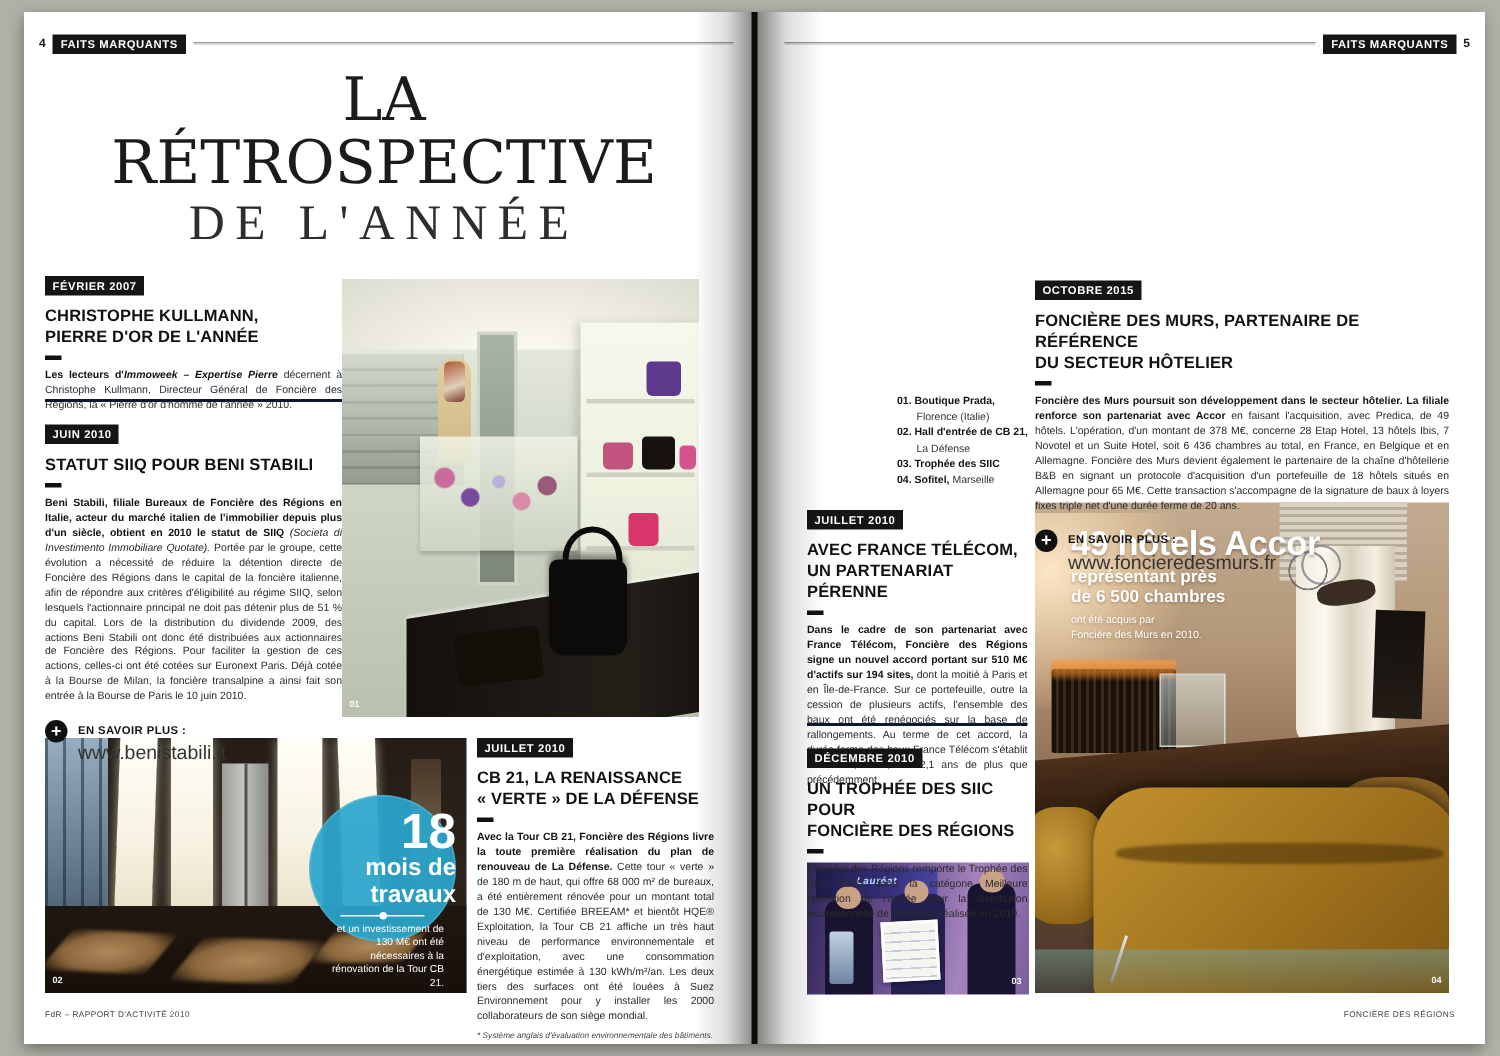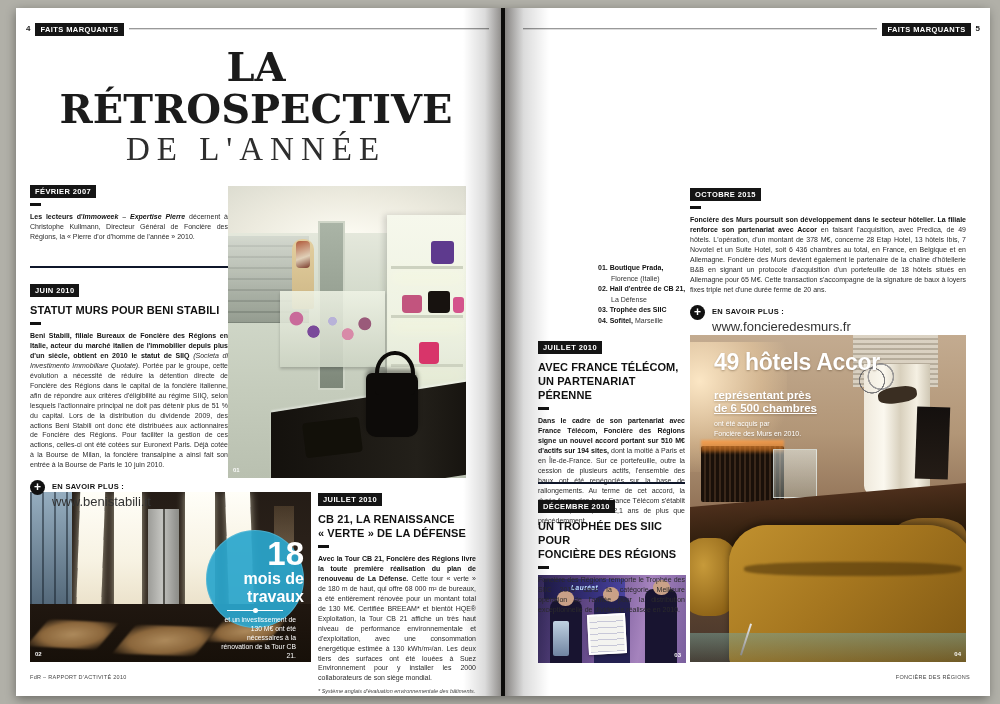--- a/index.html
+++ b/index.html
@@ -17,21 +17,21 @@
 
   
   .phead { position:absolute; top:15px; left:10px; right:14px; display:flex; align-items:center; gap:5px; z-index:5; }
   .pnum-head { font:bold 8px/1 "Liberation Sans",sans-serif; color:#1a1a1a; }
   .tag { display:inline-block; background:#151515; color:#fff; font-weight:bold; font-size:7.5px; line-height:1; padding:3px 5px 2px; letter-spacing:.4px; white-space:nowrap; }
   .hrule { flex:1; height:2px; border-top:1px solid #999; border-bottom:1px solid #ddd; }
   .pfoot { position:absolute; top:666px; font-size:5.5px; color:#444; letter-spacing:.3px; z-index:5; }
 
   
   .title { position:absolute; left:28px; top:38px; width:424px; text-align:center; z-index:5; }
-  .title .l1 { font-family:"DejaVu Serif",serif; font-weight:bold; font-size:40px; line-height:1.05; color:#1b1b1b; letter-spacing:0; }
+  .title .l1 { font-family:"DejaVu Serif",serif; font-weight:normal; font-size:40px; line-height:1.05; color:#1b1b1b; letter-spacing:0; }
   .title .l2 { font-family:Liberation Serif, serif; font-weight:normal; font-size:33px; line-height:1.05; color:#2e2e2e; letter-spacing:7px; margin-top:2px; }
 
   
   .art { position:absolute; z-index:5; }
   .headline { font-weight:bold; font-size:11px; line-height:1.28; letter-spacing:.1px; color:#111; margin-top:6px; white-space:pre-line; }
   .dash { width:11px; height:3px; background:#111; margin:5px 0 6px; }
   .body { font-size:7px; line-height:1.42; color:#2b2b2b; text-align:justify; }
   .body .b { font-weight:bold; color:#111; }
   .body .bi { font-weight:bold; font-style:italic; color:#111; }
   .body .i { font-style:italic; }
@@ -132,21 +132,21 @@
   .ph4 .table { left:-2%; top:49%; width:104%; height:17%; background:linear-gradient(180deg,#4d2f1c,#33200f 60%,#241608); transform:skewY(-5deg); }
   .ph4 .cushA { right:0; top:56%; width:26%; height:12%; background:linear-gradient(180deg,#8a6224,#6e4c18); border-radius:40% 40% 20% 20%; }
   .ph4 .sofa { left:14%; bottom:-2%; width:90%; height:44%; background:linear-gradient(135deg,#c1912f 0%,#a5761f 45%,#7c5512 100%); border-radius:38px 50px 8px 12px; box-shadow:0 -3px 6px rgba(0,0,0,.35); }
   .ph4 .sofa::before { content:""; position:absolute; left:6%; top:26%; width:88%; height:10%; background:rgba(70,45,8,.55); border-radius:40%; filter:blur(1px); }
   .ph4 .sofa2 { left:-4%; bottom:14%; width:22%; height:24%; background:radial-gradient(ellipse at 40% 35%,#c79a3a,#8a5f14 80%); border-radius:40%; }
   .ph4 .floorglow { left:0; bottom:0; width:100%; height:9%; background:linear-gradient(180deg,rgba(118,160,150,.55),rgba(70,100,95,.25)); }
   .ph4 .leg { left:20%; bottom:2%; width:2px; height:10%; background:linear-gradient(180deg,#e8e8e8,#8a8a8a); transform:rotate(18deg); }
 
   .overlay { position:absolute; left:24px; top:16px; color:#fff; z-index:9; text-shadow:0 1px 2px rgba(60,40,20,.35); }
   .overlay .big { font-size:23px; font-weight:bold; line-height:1; letter-spacing:-.3px; }
-  .overlay .mid { font-size:11.5px; font-weight:bold; line-height:1.15; margin-top:15px; white-space:pre-line;text-decoration:underline; }
+  .overlay .mid { font-size:11.5px; font-weight:bold; line-height:1.15; margin-top:5px; white-space:pre-line; }
   .overlay .sml { font-size:7px; line-height:1.3; margin-top:4px; white-space:pre-line; }
 </style>
 </head>
 <body>
 
 <div class="spread">
 
   <div class="page page-left">
 
     <div class="phead">
@@ -155,27 +155,29 @@
       <span class="hrule"></span>
     </div>
 
     <div class="title">
       <div class="l1">LA RÉTROSPECTIVE</div>
       <div class="l2">DE L'ANNÉE</div>
     </div>
 
     <div class="art" style="left:14px; top:172px; width:198px;">
       <span class="tag">FÉVRIER 2007</span>
+      <div class="headline">CHRISTOPHE KULLMANN,
+PIERRE D'OR DE L'ANNÉE</div>
       <div class="dash"></div>
       <div class="body"><span class="b">Les lecteurs d'</span><span class="bi">Immoweek – Expertise Pierre</span><span> décernent à Christophe Kullmann, Directeur Général de Foncière des Régions, la « Pierre d'or d'homme de l'année » 2010.</span></div>
     </div>
 
     <div class="art divtop" style="left:14px; top:258px; width:198px;">
       <span class="tag">JUIN 2010</span>
-      <div class="headline">STATUT MURS POUR BENI STABILI</div>
+      <div class="headline">STATUT SIIQ POUR BENI STABILI</div>
       <div class="dash"></div>
       <div class="body"><span class="b">Beni Stabili, filiale Bureaux de Foncière des Régions en Italie, acteur du marché italien de l'immobilier depuis plus d'un siècle, obtient en 2010 le statut de SIIQ</span><span class="i"> (Societa di Investimento Immobiliare Quotate).</span><span> Portée par le groupe, cette évolution a nécessité de réduire la détention directe de Foncière des Régions dans le capital de la foncière italienne, afin de répondre aux critères d'éligibilité au régime SIIQ, selon lesquels l'actionnaire principal ne doit pas détenir plus de 51 % du capital. Lors de la distribution du dividende 2009, des actions Beni Stabili ont donc été distribuées aux actionnaires de Foncière des Régions. Pour faciliter la gestion de ces actions, celles-ci ont été cotées sur Euronext Paris. Déjà cotée à la Bourse de Milan, la foncière transalpine a ainsi fait son entrée à la Bourse de Paris le 10 juin 2010.</span></div>
       <div class="more">
         <span class="circ">+</span>
         <span>
           <div class="lbl">EN SAVOIR PLUS :</div>
           <div class="url">www.benistabili.it</div>
         </span>
       </div>
     </div>
@@ -243,20 +245,22 @@
   <div class="page page-right">
 
     <div class="phead" style="left:20px; right:10px;">
       <span class="hrule"></span>
       <span class="tag">FAITS MARQUANTS</span>
       <span class="pnum-head">5</span>
     </div>
 
     <div class="art" style="left:187px; top:175px; width:276px;">
       <span class="tag">OCTOBRE 2015</span>
+      <div class="headline">FONCIÈRE DES MURS, PARTENAIRE DE RÉFÉRENCE
+DU SECTEUR HÔTELIER</div>
       <div class="dash"></div>
       <div class="body"><span class="b">Foncière des Murs poursuit son développement dans le secteur hôtelier. La filiale renforce son partenariat avec Accor</span><span> en faisant l'acquisition, avec Predica, de 49 hôtels. L'opération, d'un montant de 378 M€, concerne 28 Etap Hotel, 13 hôtels Ibis, 7 Novotel et un Suite Hotel, soit 6 436 chambres au total, en France, en Belgique et en Allemagne. Foncière des Murs devient également le partenaire de la chaîne d'hôtellerie B&amp;B en signant un protocole d'acquisition d'un portefeuille de 18 hôtels situés en Allemagne pour 65 M€. Cette transaction s'accompagne de la signature de baux à loyers fixes triple net d'une durée ferme de 20 ans.</span></div>
       <div class="more">
         <span class="circ">+</span>
         <span>
           <div class="lbl">EN SAVOIR PLUS :</div>
           <div class="url">www.foncieredesmurs.fr</div>
         </span>
       </div>
     </div>

